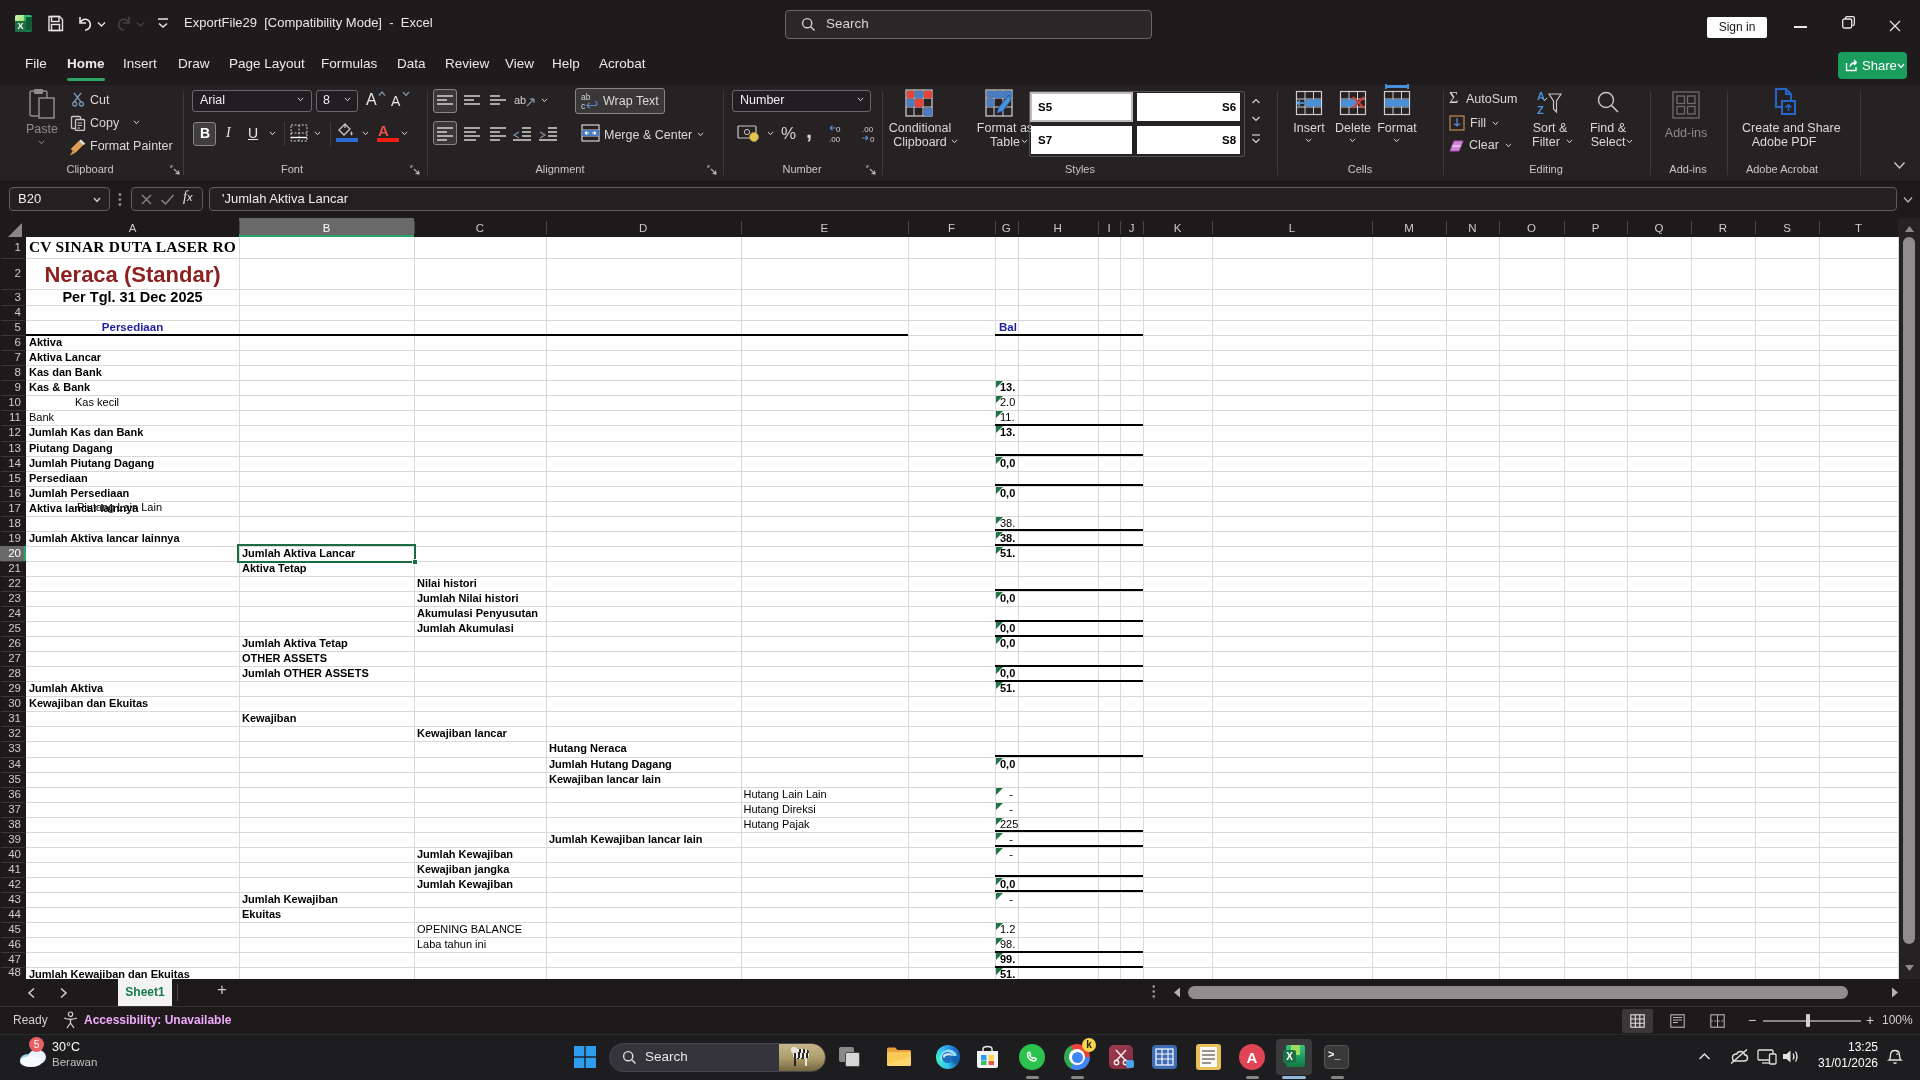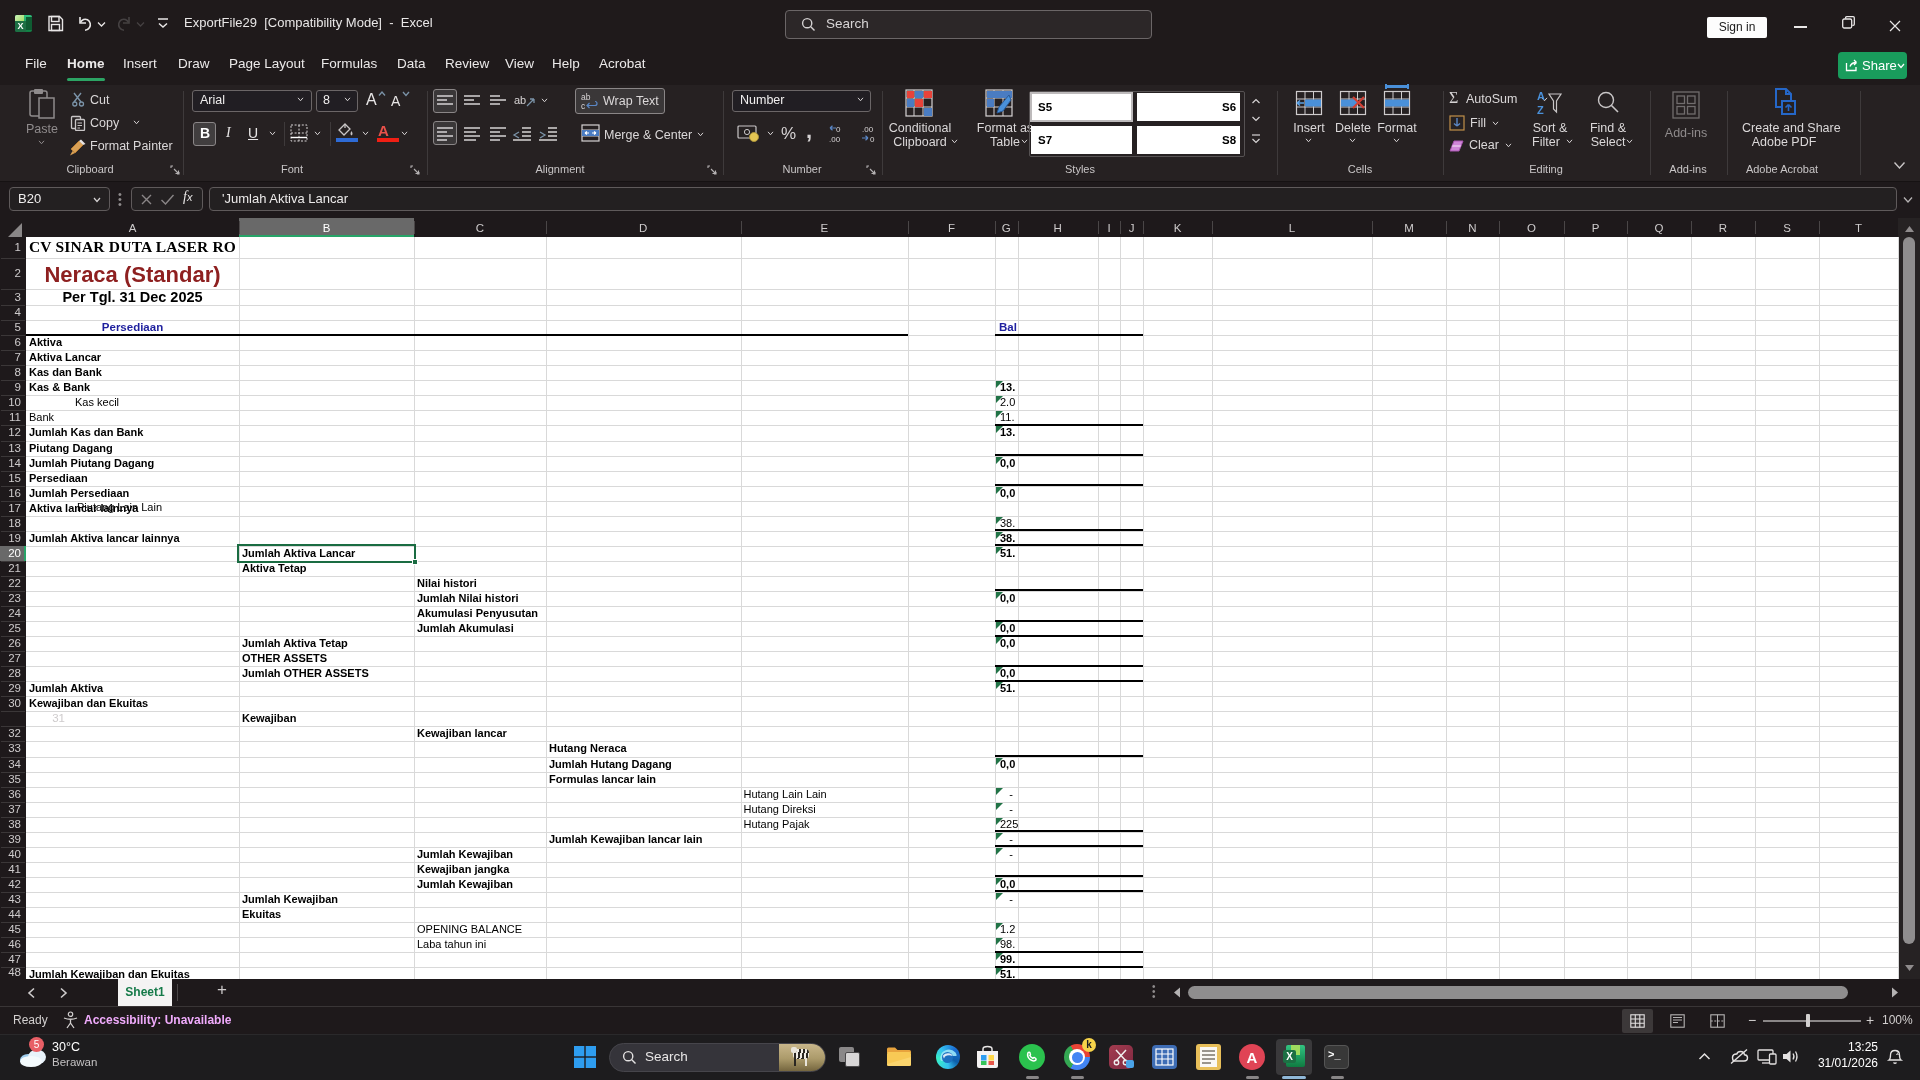--- a/index.html
+++ b/index.html
@@ -639,21 +639,21 @@
 <div class="rowhdr" style="top:418.1px;height:15.0px;line-height:15.0px;">26</div>
 <div class="rsephl" style="top:433.1px;"></div>
 <div class="rowhdr" style="top:433.1px;height:15.0px;line-height:15.0px;">27</div>
 <div class="rsephl" style="top:448.2px;"></div>
 <div class="rowhdr" style="top:448.2px;height:15.0px;line-height:15.0px;">28</div>
 <div class="rsephl" style="top:463.2px;"></div>
 <div class="rowhdr" style="top:463.2px;height:15.0px;line-height:15.0px;">29</div>
 <div class="rsephl" style="top:478.3px;"></div>
 <div class="rowhdr" style="top:478.3px;height:15.0px;line-height:15.0px;">30</div>
 <div class="rsephl" style="top:493.3px;"></div>
-<div class="rowhdr" style="top:493.3px;height:15.0px;line-height:15.0px;margin-left:44px;">31</div>
+<div class="rowhdr" style="top:493.3px;height:15.0px;line-height:15.0px;">31</div>
 <div class="rsephl" style="top:508.4px;"></div>
 <div class="rowhdr" style="top:508.4px;height:15.0px;line-height:15.0px;">32</div>
 <div class="rsephl" style="top:523.4px;"></div>
 <div class="rowhdr" style="top:523.4px;height:15.0px;line-height:15.0px;">33</div>
 <div class="rsephl" style="top:538.5px;"></div>
 <div class="rowhdr" style="top:538.5px;height:15.0px;line-height:15.0px;">34</div>
 <div class="rsephl" style="top:553.5px;"></div>
 <div class="rowhdr" style="top:553.5px;height:15.0px;line-height:15.0px;">35</div>
 <div class="rsephl" style="top:568.6px;"></div>
 <div class="rowhdr" style="top:568.6px;height:15.0px;line-height:15.0px;">36</div>
@@ -709,21 +709,21 @@
 <div class="ctext" style="left:417px;top:403.0px;font-weight:bold;">Jumlah Akumulasi</div>
 <div class="ctext" style="left:242px;top:418.1px;font-weight:bold;">Jumlah Aktiva Tetap</div>
 <div class="ctext" style="left:242px;top:433.1px;font-weight:bold;">OTHER ASSETS</div>
 <div class="ctext" style="left:242px;top:448.2px;font-weight:bold;">Jumlah OTHER ASSETS</div>
 <div class="ctext" style="left:29px;top:463.2px;font-weight:bold;">Jumlah Aktiva</div>
 <div class="ctext" style="left:29px;top:478.3px;font-weight:bold;">Kewajiban dan Ekuitas</div>
 <div class="ctext" style="left:242px;top:493.3px;font-weight:bold;">Kewajiban</div>
 <div class="ctext" style="left:417px;top:508.4px;font-weight:bold;">Kewajiban lancar</div>
 <div class="ctext" style="left:549px;top:523.4px;font-weight:bold;">Hutang Neraca</div>
 <div class="ctext" style="left:549px;top:538.5px;font-weight:bold;">Jumlah Hutang Dagang</div>
-<div class="ctext" style="left:549px;top:553.5px;font-weight:bold;">Formulas lancar lain</div>
+<div class="ctext" style="left:549px;top:553.5px;font-weight:bold;">Kewajiban lancar lain</div>
 <div class="ctext" style="left:743.5px;top:568.6px;">Hutang Lain Lain</div>
 <div class="ctext" style="left:743.5px;top:583.6px;">Hutang Direksi</div>
 <div class="ctext" style="left:743.5px;top:598.7px;">Hutang Pajak</div>
 <div class="ctext" style="left:549px;top:613.7px;font-weight:bold;">Jumlah Kewajiban lancar lain</div>
 <div class="ctext" style="left:417px;top:628.8px;font-weight:bold;">Jumlah Kewajiban</div>
 <div class="ctext" style="left:417px;top:643.8px;font-weight:bold;">Kewajiban jangka</div>
 <div class="ctext" style="left:417px;top:658.9px;font-weight:bold;">Jumlah Kewajiban</div>
 <div class="ctext" style="left:242px;top:673.9px;font-weight:bold;">Jumlah Kewajiban</div>
 <div class="ctext" style="left:242px;top:689.0px;font-weight:bold;">Ekuitas</div>
 <div class="ctext" style="left:417px;top:704.0px;">OPENING BALANCE</div>

